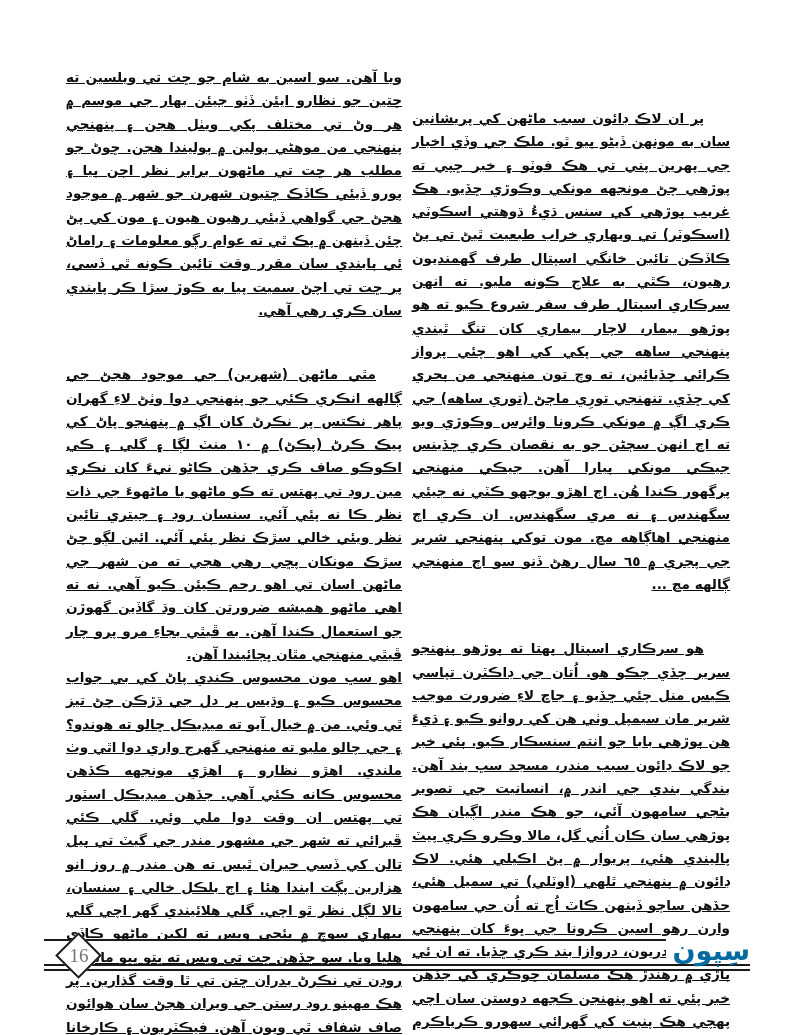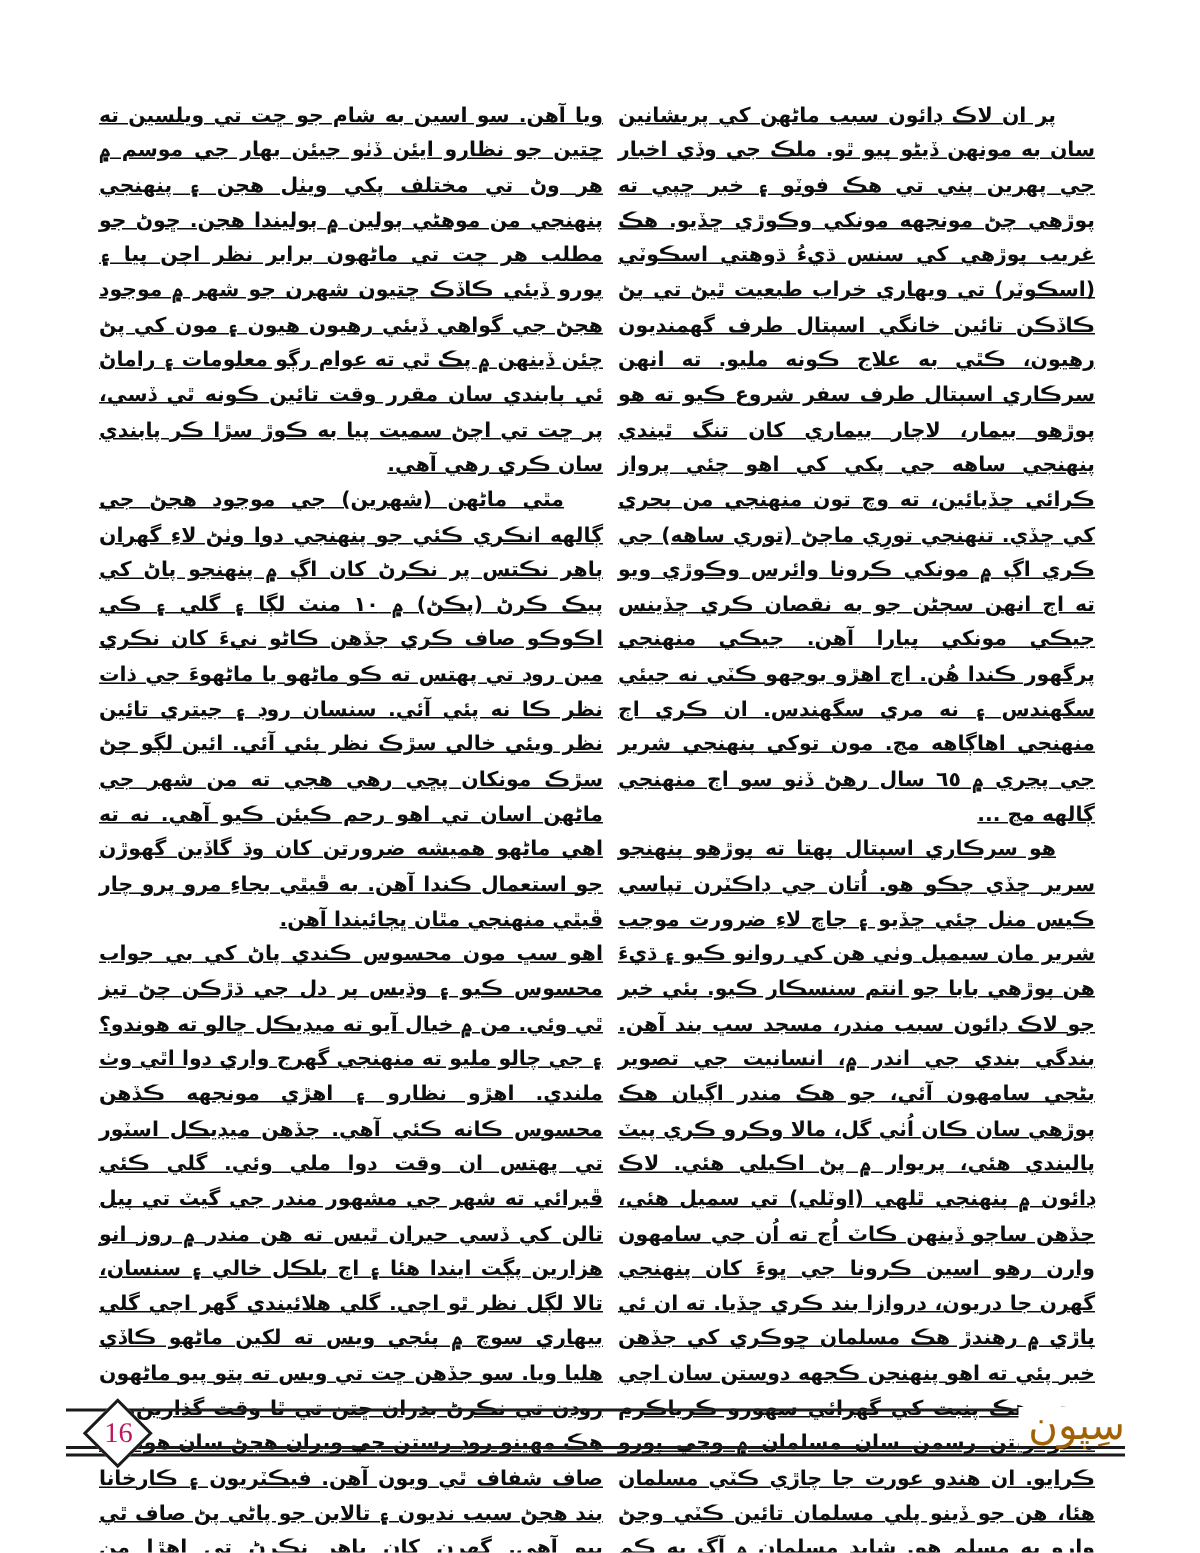--- a/index.html
+++ b/index.html
@@ -3,33 +3,33 @@
 <meta charset="utf-8">
 <style>
   html, body { margin: 0; padding: 0; background: #ffffff; }
   body { width: 800px; height: 1035px; position: relative; overflow: hidden;
          font-family: "DejaVu Sans", sans-serif; color: #111; }
   .col { position: absolute; top: 66px; direction: rtl; text-align: justify;
          font-size: 13.6px; line-height: 23.3px; font-weight: bold; color: #0d0d0d; }
   .col-right { left: 412px; width: 318px; }
   .col-left  { left: 66px;  width: 336px; }
   .col p { margin: 0; text-indent: 0; text-decoration: underline; }
-  .col p.indent { text-indent: 26px; }
+  .col p.indent { text-indent: 26px; margin-top: 41px; }
   .col p.noindent { text-indent: 0; }
   .footer { position: absolute; left: 44px; top: 930px; width: 706px; height: 60px; }
   .rule-top { position: absolute; left: 0; right: 0; top: 9px; height: 2px; background: #1a1a1a; }
   .rule-b1 { position: absolute; left: 0; right: 0; top: 34px; height: 2px; background: #1a1a1a; }
   .rule-b2 { position: absolute; left: 0; right: 0; top: 39px; height: 2px; background: #1a1a1a; }
   .diamond-wrap { position: absolute; left: 12px; top: 3px; width: 46px; height: 46px; }
   .diamond { position: absolute; left: 6px; top: 6px; width: 33px; height: 33px; background: #fff;
              border: 2px solid #1a1a1a; transform: rotate(45deg); box-sizing: border-box; }
   .page-num { position: absolute; left: 0; top: 0; width: 46px; height: 46px; line-height: 46px;
-              text-align: center; font-family: "Liberation Serif", serif; font-size: 19px; color: #be185d; }
+              text-align: center; font-family: "Liberation Serif", serif; font-size: 19px; color: #737373; }
   .mag-title { position: absolute; right: 0; top: 8px; background: #fff; padding-left: 6px;
-               font-size: 27px; font-weight: normal; direction: rtl; color: #a16207; line-height: 26px; }
+               font-size: 27px; font-weight: bold; direction: rtl; color: #0369a1; line-height: 26px; }
 </style>
 </head>
 <body>
 
 <div>
 
   <div class="col col-right">
     <p class="indent">پر ان لاڪ ڊائون سبب ماڻهن کي پريشانين سان به مونهن ڏيڻو پيو ٿو. ملڪ جي وڏي اخبار جي پهرين پني تي هڪ فوٽو ۽ خبر ڇپي ته پوڙهي چڻ مونجهه مونکي وڪوڙي ڇڏيو. هڪ غريب پوڙهي کي سنس ڌيءُ ڌوهتي اسڪوٽي (اسڪوٽر) تي ويهاري خراب طبعيت ٿيڻ تي پڻ ڪاڏڪن تائين خانگي اسپتال طرف گهمنديون رهيون، ڪٿي به علاج ڪونه مليو. ته انهن سرڪاري اسپتال طرف سفر شروع ڪيو ته هو پوڙهو بيمار، لاچار بيماري کان تنگ ٿيندي پنهنجي ساهه جي پکي کي اهو چئي پرواز ڪرائي ڇڏيائين، ته وچ تون منهنجي من پڃري کي ڇڏي. تنهنجي تورِي ماڄڻ (توري ساهه) جي ڪري اڳ ۾ مونکي ڪرونا وائرس وڪوڙي ويو ته اڄ انهن سڄڻن جو به نقصان ڪري ڇڏينس جيڪي مونکي پيارا آهن. جيڪي منهنجي پرگهور ڪندا هُن. اڄ اهڙو بوجهو ڪٽي نه جيئي سگهندس ۽ نه مري سگهندس. ان ڪري اڄ منهنجي اهاڳاهه مڃ. مون توکي پنهنجي شرير جي پڃري ۾ ٦٥ سال رهڻ ڏنو سو اڄ منهنجي ڳالهه مڃ ...</p>
     <p class="indent">هو سرڪاري اسپتال پهتا ته پوڙهو پنهنجو سرير ڇڏي چڪو هو. اُتان جي ڊاڪٽرن تپاسي ڪيس منل چئي ڇڏيو ۽ جاڇ لاءِ ضرورت موجب شرير مان سيمپل وٺي هن کي روانو ڪيو ۽ ڌيءَ هن پوڙهي بابا جو انتم سنسڪار ڪيو. پئي خبر جو لاڪ ڊائون سبب مندر، مسجد سڀ بند آهن. بندگي بندي جي اندر ۾، انسانيت جي تصوير بڻجي سامهون آئي، جو هڪ مندر اڳيان هڪ پوڙهي سان ڪان اُٺي گل، مالا وڪرو ڪري پيٽ پاليندي هئي، پريوار ۾ پڻ اڪيلي هئي. لاڪ ڊائون ۾ پنهنجي ٿلهي (اوٽلي) تي سميل هئي، جڏهن ساڄو ڏينهن ڪاٽ اُڃ ته اُن جي سامهون وارن رهو اسين ڪرونا جي ڀوءَ کان پنهنجي گهرن جا دريون، دروازا بند ڪري ڇڏيا. ته ان ئي پاڙي ۾ رهندڙ هڪ مسلمان ڇوڪري کي جڏهن خبر پئي ته اهو پنهنجن ڪجهه دوستن سان اچي پهچي هڪ پنبت کي گهرائي سهورو ڪرياڪرم هندو ريتن رسمن سان مسلمان ۾ وجي پورو ڪرايو. ان هندو عورت جا چاڙي ڪٽي مسلمان هئا، هن جو ڏينو پلي مسلمان تائين ڪٽي وجڻ وارو به مسلم هو. شايد مسلمان ۾ آڳ به ڪم ڪندڙن پڻ نوجوان کان ڏياري ويٺي ۽ پڻ طرفن کان پاڙيسري مسلمانن موڪيه اڳئي ڏني ۽ هو ڏانهن سيڻو سلمان ۽ روٽي ورهائيندڙ هندو نوجوان پڻ مسلمانن واري رهائشي علائقن ۾ پڻ بنا فرق ڦيري جي عملي ڪم ۾ لڳل آهن. ان مان ظاهر ٿئي ٿو ته انسانيت اڃان زنده آهي.</p>
 

